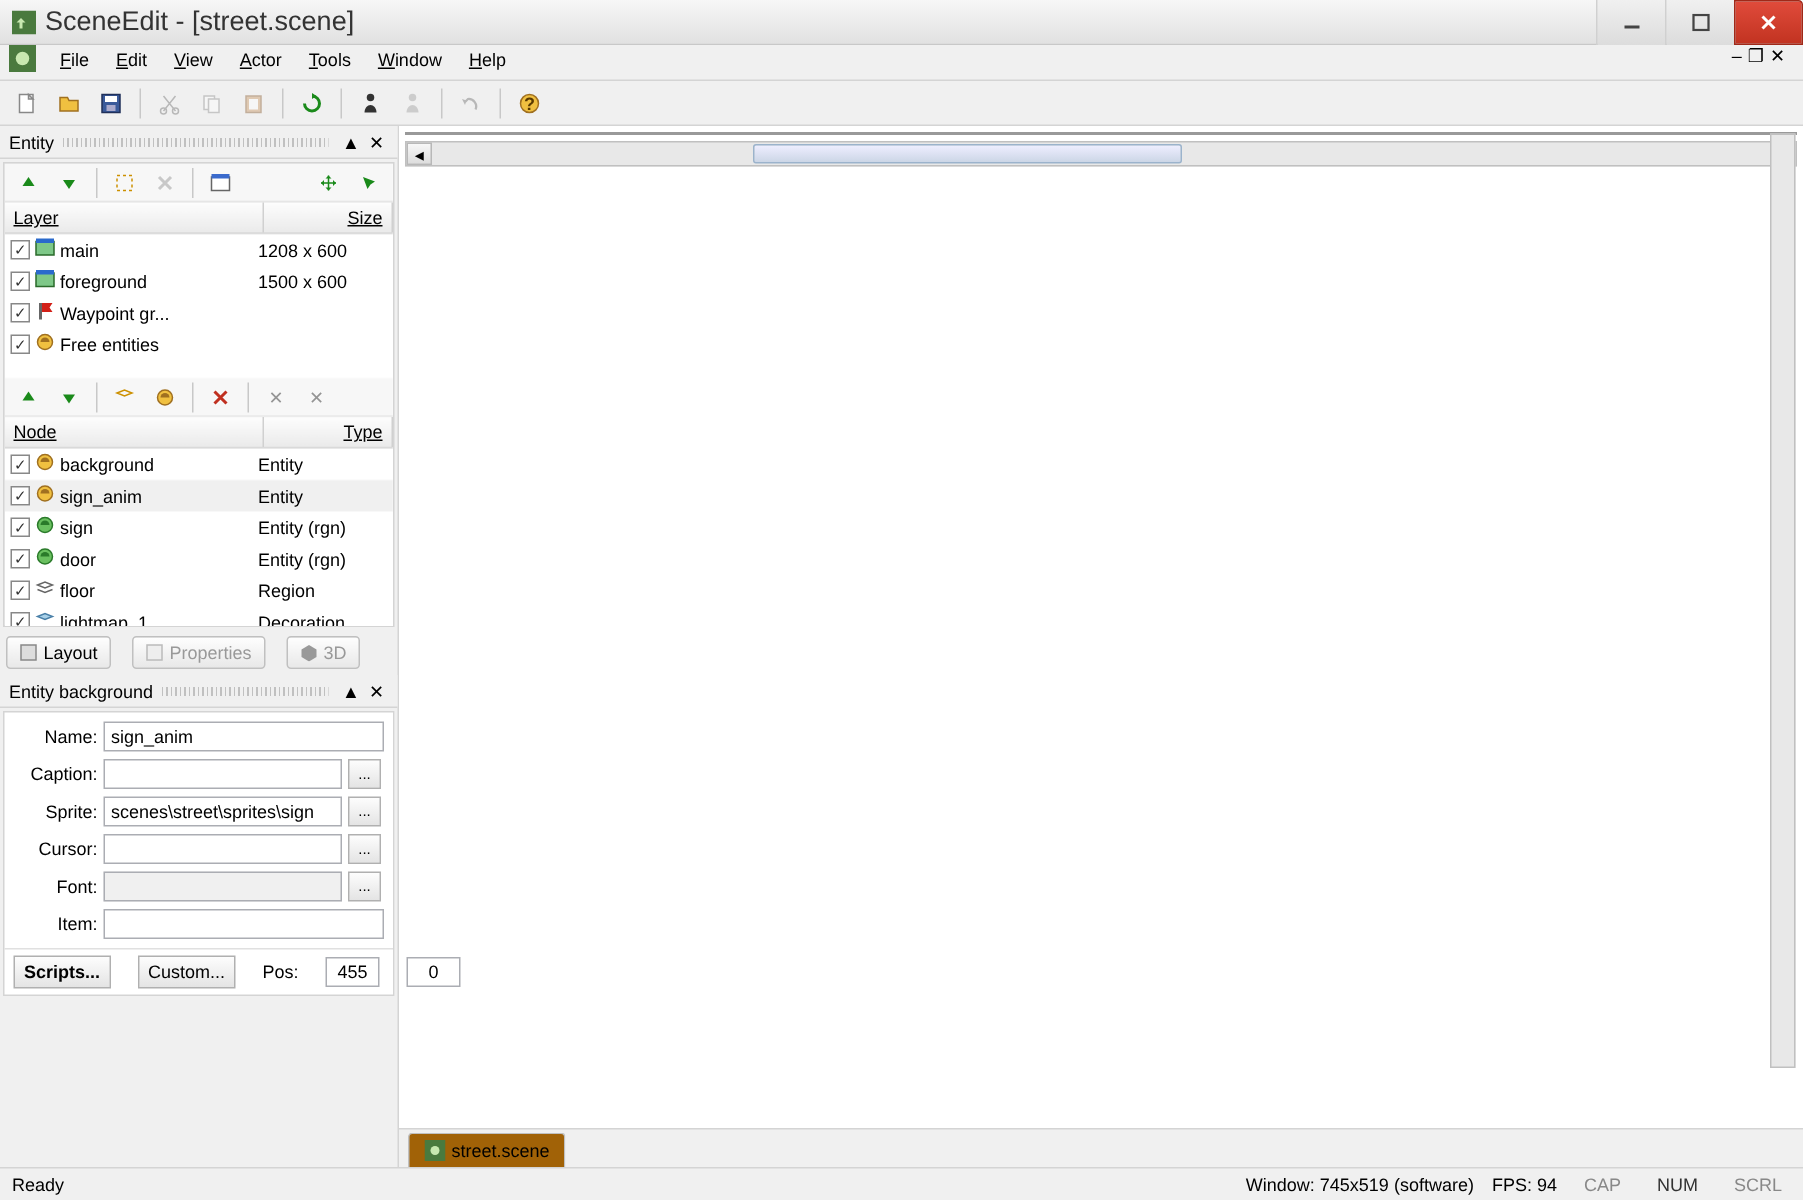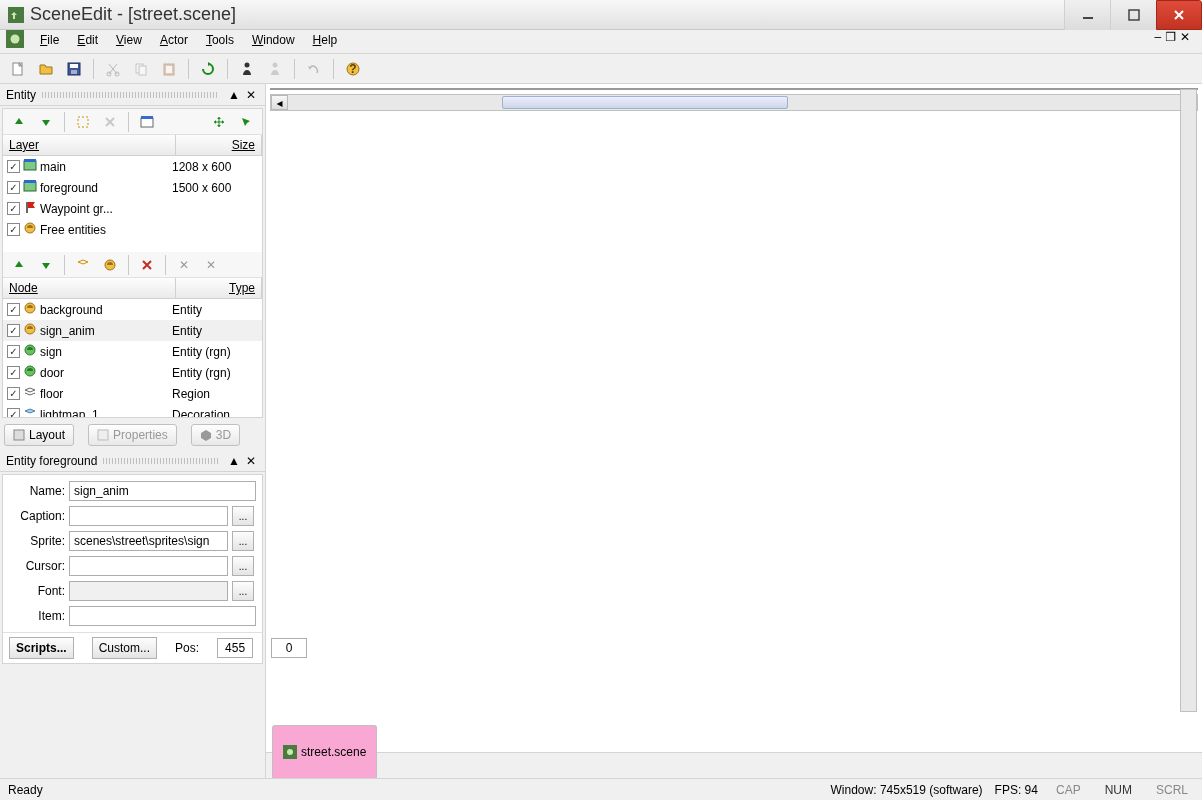--- a/index.html
+++ b/index.html
@@ -64,21 +64,21 @@
 .viewport-wrap { flex: 1; display: flex; flex-direction: column; }
 .viewport { flex: 1; background: #000; position: relative; margin: 4px; border: 1px solid #999; overflow: hidden; }
 .scene-canvas { position: absolute; left: 0; top: 0; right: 0; bottom: 0; }
 .hscroll { height: 17px; background: #e8e8e8; display: flex; align-items: center; margin: 0 4px 0 4px; border: 1px solid #c0c0c0; }
 .hscroll .arrow { width: 17px; height: 15px; background: linear-gradient(to bottom,#f7f7f7,#ddd); border: 1px solid #b8b8b8; display:flex;align-items:center;justify-content:center; }
 .hscroll .track { flex: 1; position: relative; height: 15px; }
 .hscroll .thumb { position: absolute; left: 24%; width: 32%; height: 13px; top: 1px; background: linear-gradient(to bottom,#eef,#ccd6e6); border: 1px solid #9bb3cc; border-radius: 2px; }
 .vscroll { position: absolute; right: 5px; top: 5px; bottom: 40px; width: 17px; background: #e8e8e8; border: 1px solid #c0c0c0; }
 
 .doc-tabs { height: 26px; display: flex; align-items: flex-end; padding: 0 6px; gap: 2px; border-top: 1px solid #d4d4d4; background: #f0f0f0; }
-.doc-tab { padding: 19px 10px; border: 1px solid #c0c0c0; border-bottom: none; background: #f9a8d4; border-radius: 3px 3px 0 0; display: flex; align-items: center; gap: 4px; }
+.doc-tab { padding: 4px 10px; border: 1px solid #c0c0c0; border-bottom: none; background: #a16207; border-radius: 3px 3px 0 0; display: flex; align-items: center; gap: 4px; }
 
 
 .statusbar { height: 22px; background: #f0f0f0; border-top: 1px solid #d4d4d4; display: flex; align-items: center; padding: 0 8px; gap: 12px; }
 .statusbar .sp { flex: 1; }
 .status-seg { padding: 0 6px; color: #888; }
 .status-seg.on { color: #333; }
 
 
 svg.icon { width: 16px; height: 16px; }
 
@@ -435,21 +435,21 @@
             <svg width="12" height="12">
               <path d="M6 1l5 3v5l-5 3-5-3V4z" fill="#999"></path>
             </svg>
             <span>3D</span>
           </div>
       </div>
     </div>
 
     <div class="props-panel">
       <div class="panel-header">
-        <span class="panel-title">Entity foreground</span>
+        <span class="panel-title">Entity background</span>
         <div class="grip"></div>
         <span class="caret">▲</span>
         <span class="caret">✕</span>
       </div>
       <div class="panel-body">
         <div class="props-body">
           <label>Name:</label>
           <input style="grid-column: 2 / 4;" value="sign_anim">
           <label>Caption:</label>
           <input value="" style="">

